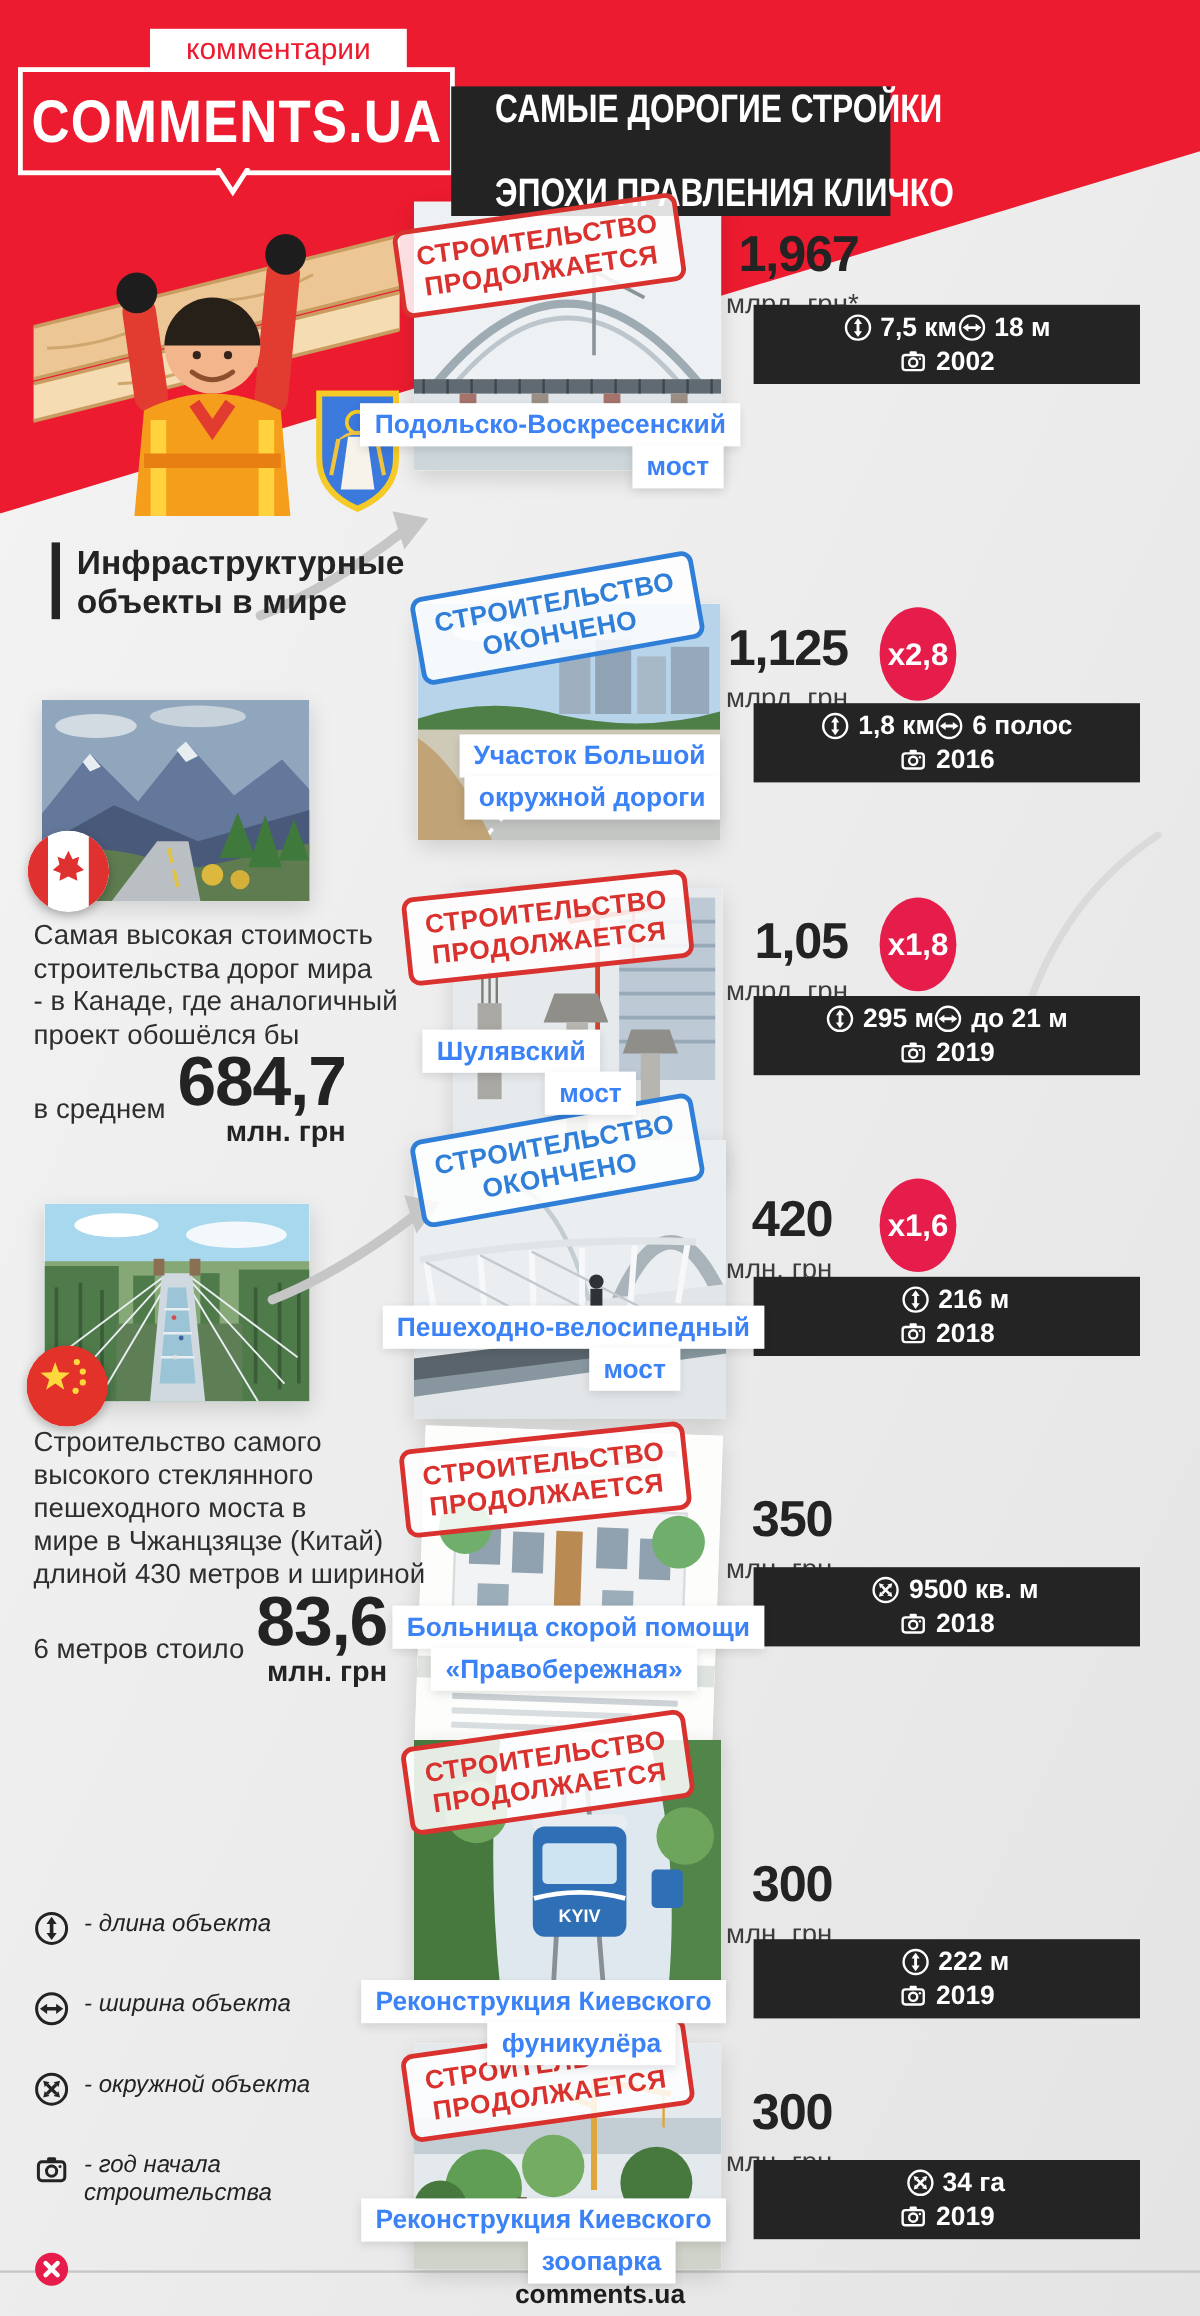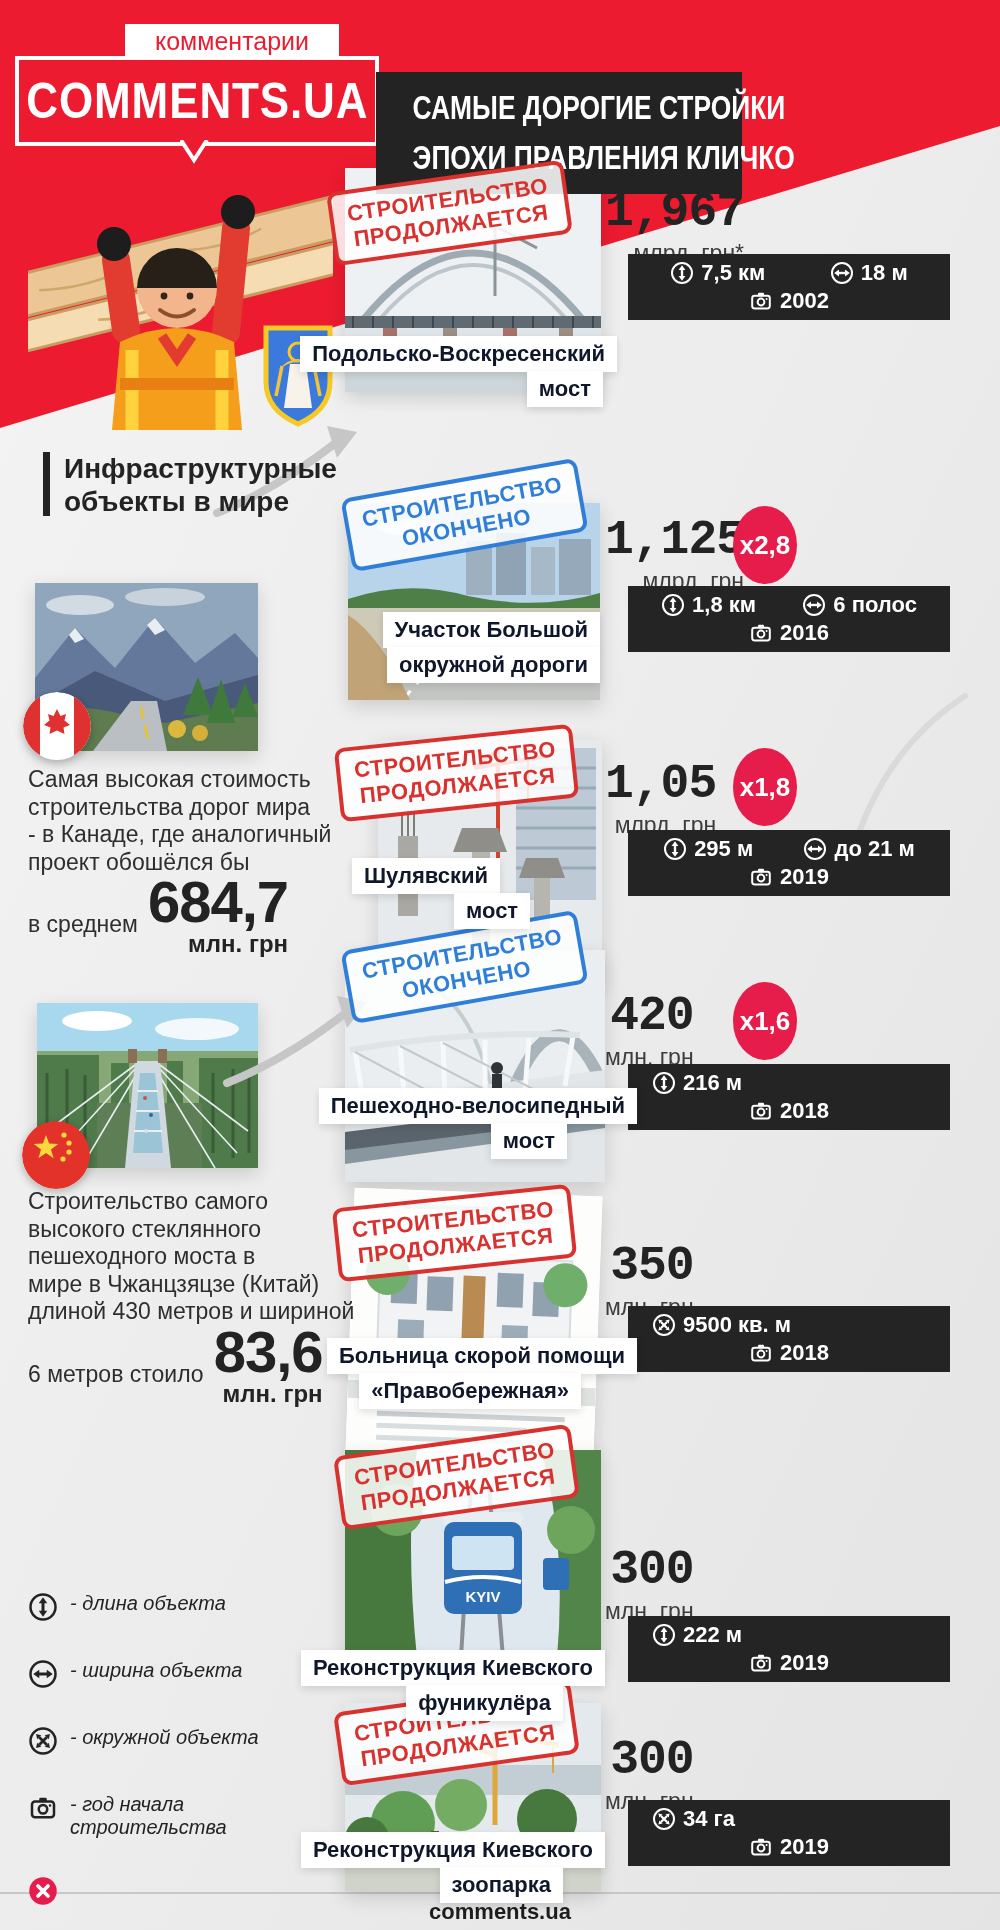--- a/index.html
+++ b/index.html
@@ -8,22 +8,22 @@
   .abs{position:absolute;}
   
   .red-shape{position:absolute;inset:0;background:#ed1b2f;
              clip-path:polygon(0 0,100% 0,100% 126px,0 428px);}
   .tagline{position:absolute;left:125px;top:24px;width:214px;height:34px;background:#fff;
            color:#ed1b2f;font-size:25px;display:flex;align-items:center;justify-content:center;z-index:4;}
   .logo{position:absolute;left:15px;top:56px;width:356px;height:82px;border:4px solid #fff;
         display:flex;align-items:center;justify-content:center;z-index:4;}
   .logo span{color:#fff;font-weight:bold;font-size:50px;letter-spacing:1px;transform:scaleX(.88);white-space:nowrap;}
   .logo-tail{position:absolute;left:180px;top:140px;z-index:5;}
-  .main-title{position:absolute;left:376px;top:72px;width:366px;height:122px;background:#232323;
-              display:flex;flex-direction:column;justify-content:center;gap:12px;text-align:center;z-index:4;}
+  .main-title{position:absolute;left:376px;top:72px;width:366px;height:108px;background:#232323;
+              display:flex;flex-direction:column;justify-content:space-between;gap:12px;text-align:center;z-index:4;}
   .main-title span{display:block;color:#fff;font-weight:bold;font-size:33px;transform:scaleX(.8);white-space:nowrap;}
   
   .world-head{position:absolute;left:25px;top:452px;display:flex;gap:14px;z-index:3;padding-left:18px;}
   .world-bar{width:7px;height:64px;background:#232323;}
   .world-lines{font-weight:bold;font-size:28px;line-height:33px;color:#232323;}
   .side-text{position:absolute;font-size:23px;line-height:27.5px;color:#2e2e2e;z-index:3;}
   .bignum-row{display:flex;align-items:center;gap:10px;}
   .prefix{margin-top:16px;white-space:nowrap;}
   .bigwrap{display:inline-flex;flex-direction:column;align-items:flex-end;}
   .bignum{font-size:58px;font-weight:bold;line-height:52px;letter-spacing:-1px;color:#232323;}
@@ -35,31 +35,31 @@
   .photo svg{display:block;width:100%;height:100%;}
   
   .stamp{position:absolute;border:4px solid;border-radius:10px;padding:7px 14px;text-align:center;
          font-weight:bold;font-size:22px;line-height:26px;letter-spacing:.5px;
          background:rgba(255,255,255,.86);z-index:5;}
   .stamp .sline{display:block;}
   .stamp.ongoing{color:#d8312e;border-color:#d8312e;}
   .stamp.done{color:#2f7ed8;border-color:#2f7ed8;}
   
   .titles{position:absolute;display:flex;flex-direction:column;align-items:flex-end;z-index:6;}
-  .tbox{background:#fff;color:#0f172a;font-weight:bold;font-size:22px;padding:5px 12px;
+  .tbox{background:#fff;color:#3b82f6;font-weight:bold;font-size:22px;padding:5px 12px;
         white-space:nowrap;box-shadow:0 3px 8px rgba(0,0,0,.12);}
   .tbox + .tbox{margin-top:-1px;}
   
   .pricebox{position:absolute;display:flex;flex-direction:column;align-items:flex-end;z-index:2;}
-  .price{font-size:48px;font-weight:bold;color:#232323;line-height:52px;letter-spacing:-1px;font-family:Liberation Mono, monospace;}
+  .price{font-size:42px;font-weight:bold;color:#232323;line-height:52px;letter-spacing:-1px;}
   .punit{font-size:23px;color:#3c3c3c;margin-top:2px;}
   .badge{position:absolute;width:64px;height:78px;border-radius:50%;background:#e61c4a;color:#fff;
          display:flex;align-items:center;justify-content:center;font-weight:bold;font-size:26px;z-index:2;}
   .stats{position:absolute;width:322px;background:#242424;color:#fff;padding:6px 10px;box-sizing:border-box;
-         display:flex;flex-direction:column;gap:2px;z-index:2;}
+         display:flex;flex-direction:column;gap:2px;z-index:2;align-items:center;}
   .srow{display:flex;justify-content:space-around;align-items:center;min-height:26px;}
   .srow.center{justify-content:center;}
   .srow.left{justify-content:flex-start;padding-left:14px;}
   .stat{display:flex;align-items:center;gap:7px;font-weight:bold;font-size:22px;white-space:nowrap;}
   .sicon{width:24px;height:24px;color:#fff;flex:none;display:block;}
   
   .footnote{position:absolute;left:345px;top:412px;font-style:italic;font-size:23px;line-height:29px;
             color:#4a4a4a;white-space:nowrap;z-index:3;}
   .footnote .l2{padding-left:20px;}
   .legend{position:absolute;left:28px;top:1592px;width:268px;display:flex;flex-direction:column;gap:37px;z-index:3;font-style:italic;}

